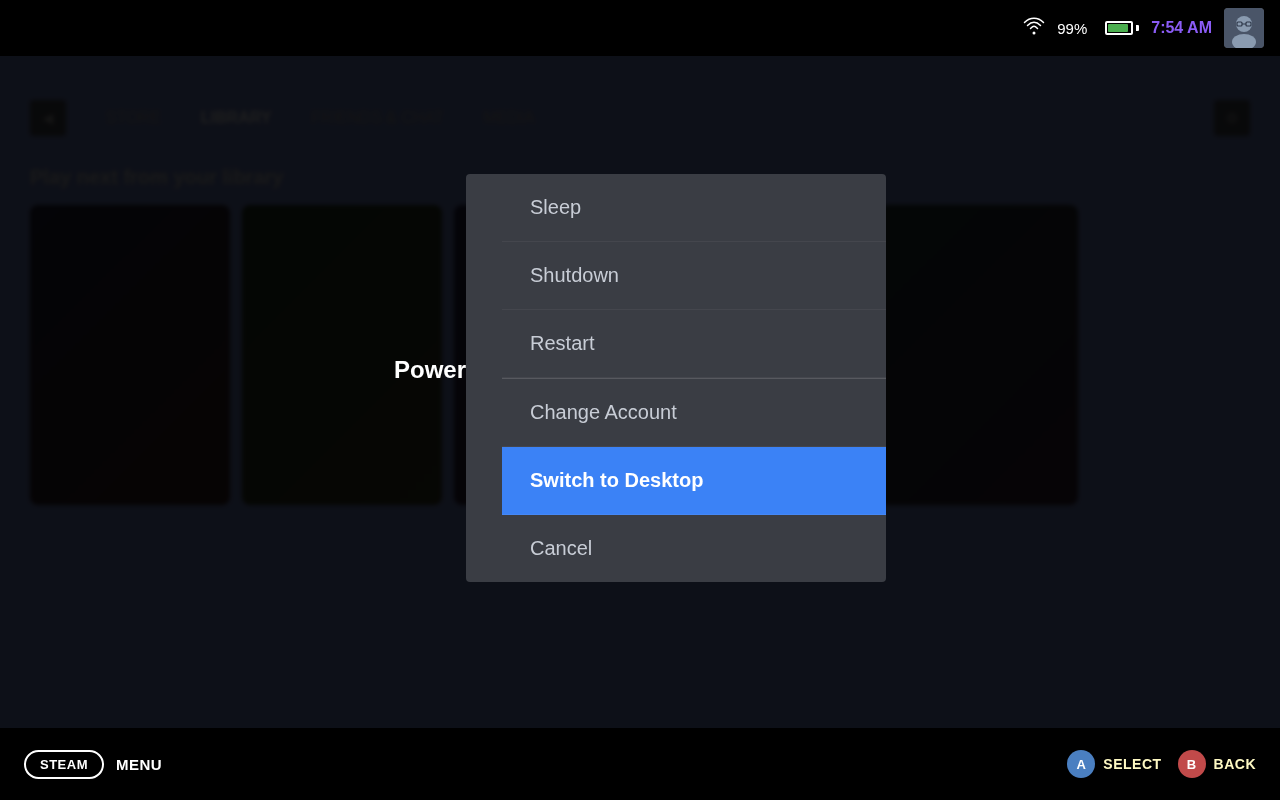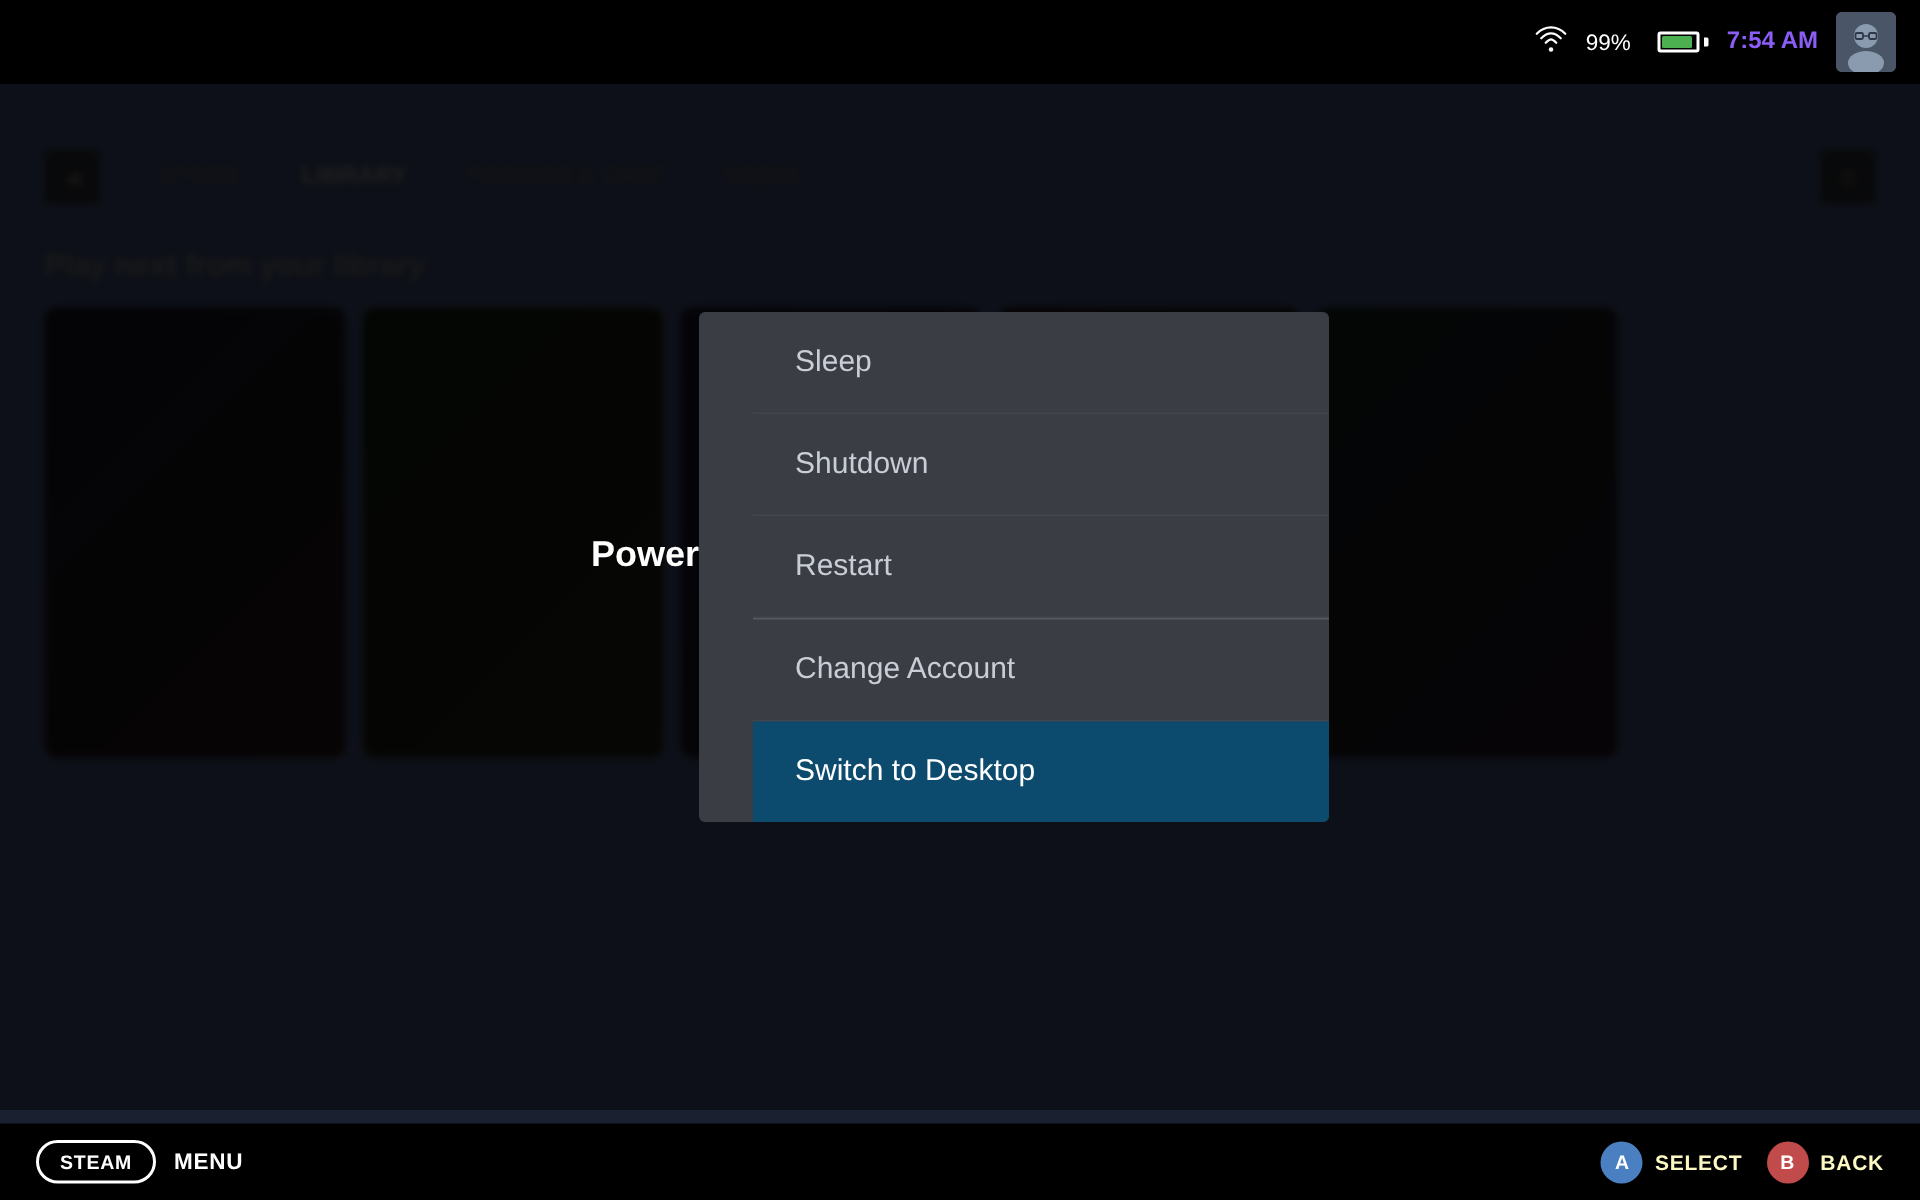--- a/index.html
+++ b/index.html
@@ -138,39 +138,39 @@
       padding: 22px 28px;
       color: #c8cdd6;
       font-size: 20px;
       font-weight: 400;
       cursor: pointer;
       border-bottom: 1px solid rgba(255,255,255,0.05);
       transition: background 0.15s;
     }
 
     .menu-item.active {
-      background: #0c4a6e;
-      color: #fff;
-      font-weight: 400;
+      background: #3b82f6;
+      color: #fff;
+      font-weight: 700;
     }
 
     .menu-divider {
       height: 1px;
       background: rgba(255,255,255,0.15);
     }
 
     .menu-item:last-child {
       border-bottom: none;
     }
 
     
     .bottom-bar {
       position: absolute;
       bottom: 0; left: 0; right: 0;
-      height: 51px;
+      height: 72px;
       background: #000;
       display: flex;
       align-items: center;
       padding: 0 24px;
       z-index: 10;
       justify-content: center;
     }
 
     .steam-btn {
       background: transparent;
@@ -350,20 +350,21 @@
 
 <div class="overlay">
   <div class="power-title">Power</div>
   <div class="power-menu">
     <div class="menu-item">Sleep</div>
     <div class="menu-item">Shutdown</div>
     <div class="menu-item">Restart</div>
     <div class="menu-divider"></div>
     <div class="menu-item">Change Account</div>
     <div class="menu-item active">Switch to Desktop</div>
+    <div class="menu-item">Cancel</div>
   </div>
 </div>
 
 <div class="bottom-bar">
   <button class="steam-btn">STEAM</button>
   <span class="menu-label">MENU</span>
 
   <div class="bottom-right">
     <div class="button-hint">
       <div class="btn-circle a-btn">

